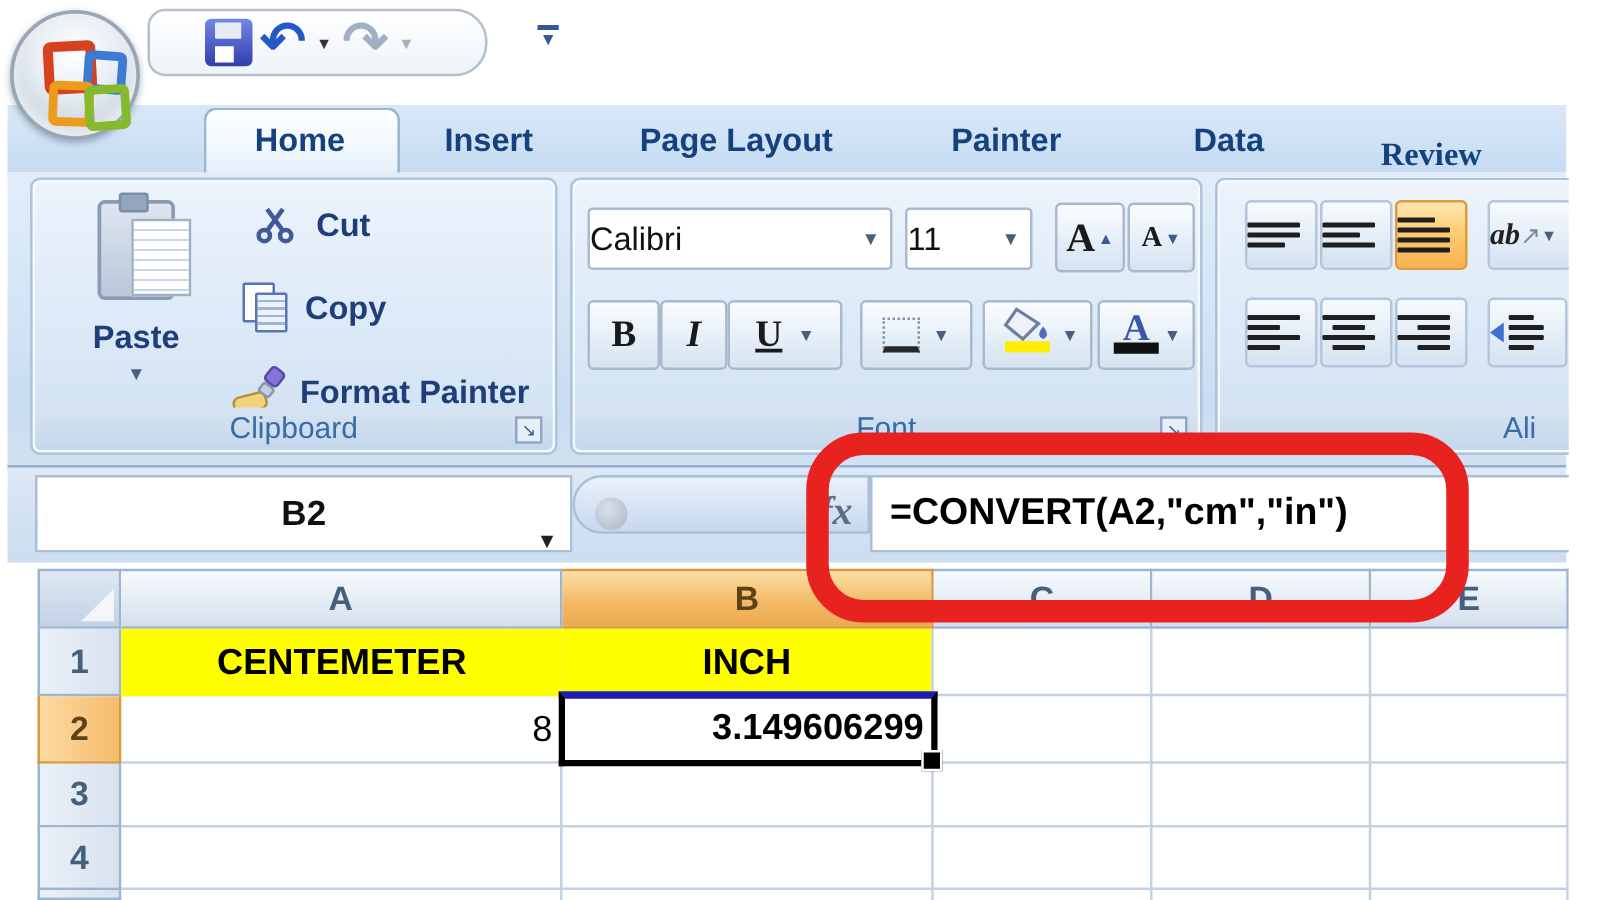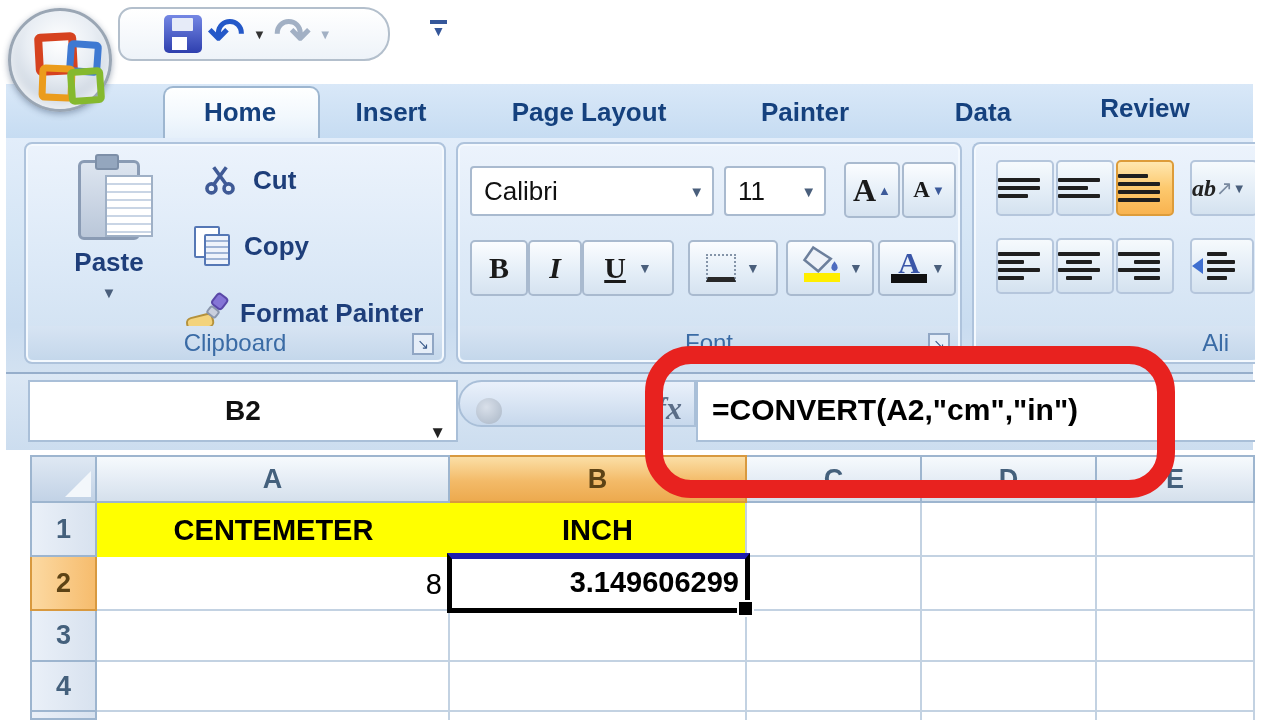--- a/index.html
+++ b/index.html
@@ -54,21 +54,21 @@
   .clipb{width:56px;height:74px;background:linear-gradient(#dde5f0,#bac7d9);border:3px solid #8a9bb4;border-radius:6px;position:relative;}
   .clipb .clip{position:absolute;top:-9px;left:14px;width:20px;height:12px;background:#94a6be;border-radius:3px;border:2px solid #7d8fa8;}
   .clipb .paper{position:absolute;right:-16px;top:12px;width:44px;height:58px;background:#fff;border:2px solid #9fb0c6;
     background-image:repeating-linear-gradient(#fff 0 6px,#c9d5e5 6px 8px);}
   .copy-icon{position:relative;width:38px;height:40px;}
   .pg{position:absolute;width:22px;height:28px;background:#fff;border:2px solid #5577b5;border-radius:2px;}
   .pg2{left:10px;top:8px;background-image:repeating-linear-gradient(#eef3fb 0 4px,#9fb4d6 4px 6px);}
 
   
   .combo{position:absolute;background:#fff;border:2px solid #a9bacf;border-radius:4px;font-size:26px;color:#111;
-         display:flex;align-items:center;box-sizing:border-box;padding-left:12px;}
+         display:flex;align-items:center;box-sizing:border-box;}
   .combo .dd{margin-left:auto;padding-right:8px;font-size:15px;color:#4a5f7c;}
   .sbtn{position:absolute;border:2px solid #a9bacf;border-radius:5px;background:linear-gradient(#fbfdff,#e3edf7 60%,#d6e3f0);
         display:flex;align-items:center;justify-content:center;box-sizing:border-box;gap:2px;}
   .serif{font-family:"Liberation Serif",serif;color:#1a1a1a;}
   .tri-up{font-size:13px;color:#3c5a9a;} .tri-dn{font-size:13px;color:#3c5a9a;}
   .brd-ico{width:30px;height:28px;border:2px dotted #8494a8;border-bottom:5px solid #282828;box-sizing:border-box;}
   .ybar{position:absolute;left:7px;bottom:7px;width:36px;height:9px;background:#ffee00;}
   .kbar{position:absolute;left:7px;bottom:7px;width:36px;height:9px;background:#111;}
 
   
@@ -124,21 +124,21 @@
 <div class="stage">
 
   <div class="abs tabbar"></div>
   <div class="abs tab-active-bg"></div>
 
   <div class="abs tab" style="left:170px;top:86px;width:140px;">Home</div>
   <div class="abs tab" style="left:341px;top:86px;width:100px;">Insert</div>
   <div class="abs tab" style="left:496px;top:86px;width:186px;">Page Layout</div>
   <div class="abs tab" style="left:740px;top:86px;width:130px;">Painter</div>
   <div class="abs tab" style="left:938px;top:86px;width:90px;">Data</div>
-  <div class="abs tab" style="left:1090px;top:82px;width:110px;">Review</div>
+  <div class="abs tab" style="left:1090px;top:98px;width:110px;font-family:Liberation Serif, serif;">Review</div>
 
   <div class="abs qat">
     <div class="floppy"></div>
     <span class="glyph-undo">↶</span>
     <span class="mini-dd">▼</span>
     <span class="glyph-redo">↷</span>
     <span class="mini-dd gray">▼</span>
   </div>
   <div class="abs qat-more">
     <div class="bar"></div>
@@ -153,21 +153,21 @@
   </div>
 
   <div class="abs ribbon">
 
     <div class="group" style="left:18px;width:422px;">
       <div class="abs" style="left:22px;top:12px;width:122px;text-align:center;">
         <div class="clipb" style="margin:4px auto 0 auto;">
           <div class="clip"></div>
             <div class="paper"></div>
         </div>
-        <div class="rbtn-label" style="margin-top:7px;">Paste</div>
+        <div class="rbtn-label" style="margin-top:14px;">Paste</div>
         <div style="font-size:15px;color:#4a5f7c;margin-top:6px;">▼</div>
       </div>
       <div class="abs" style="left:175px;top:18px;display:flex;align-items:center;gap:14px;">
         <svg width="38" height="36" viewBox="0 0 24 24">
           <path d="M8.2 14.5 L16.2 3.5 M15.8 14.5 L7.8 3.5" stroke="#3f5a96" stroke-width="2.4" fill="none"></path>
           <circle cx="6.3" cy="17.6" r="3" fill="none" stroke="#3f5a96" stroke-width="2.4"></circle>
           <circle cx="17.7" cy="17.6" r="3" fill="none" stroke="#3f5a96" stroke-width="2.4"></circle>
         </svg>
         <span class="rbtn-label">Cut</span>
       </div>

